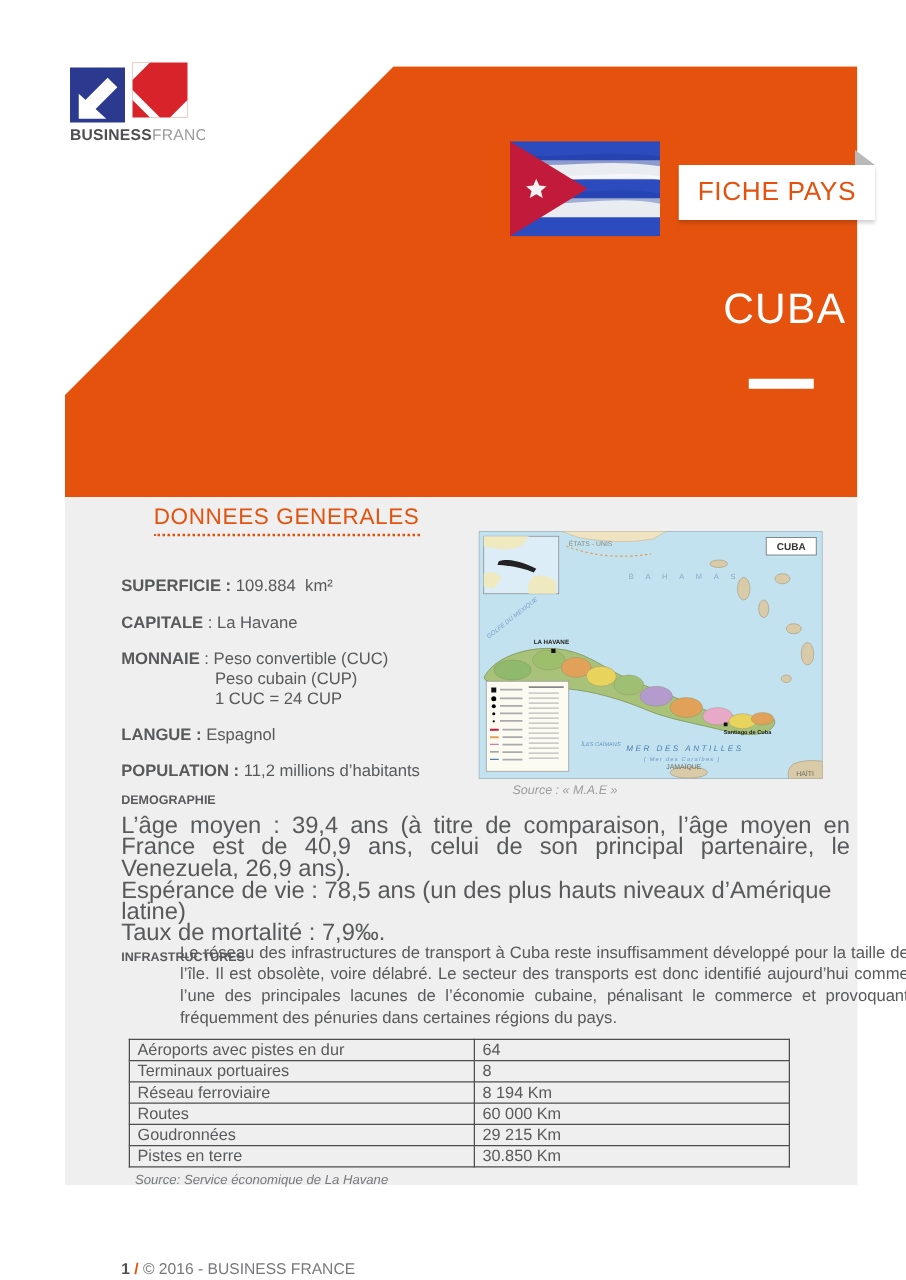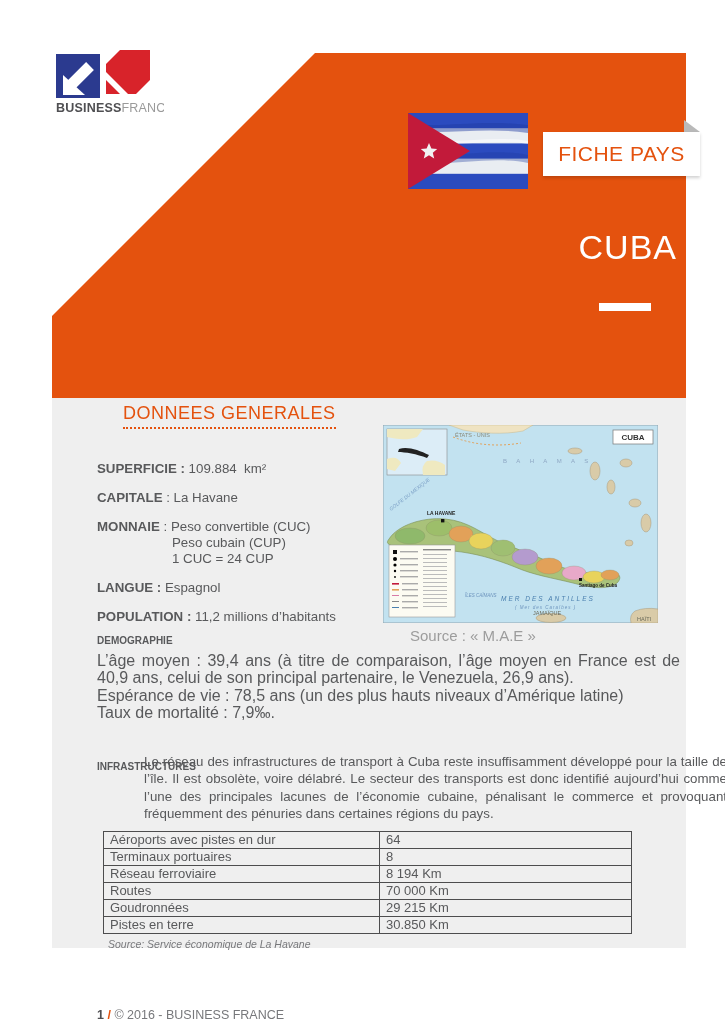--- a/index.html
+++ b/index.html
@@ -23,25 +23,25 @@
   
   .content-bg{position:absolute;left:52px;top:398px;width:634px;height:550px;background:#EFEFEF;}
   .sec-title{position:absolute;left:97px;top:403px;font-size:18px;letter-spacing:0.5px;color:#E4520E;
         border-bottom:2px dotted #E4520E;padding-bottom:3px;margin-left:26px;}
   .facts{position:absolute;left:97px;top:461px;width:290px;font-size:13.3px;line-height:16px;}
   .fact{margin-bottom:13px;}
   .fact .fl{font-weight:bold;}
   .fact .fv,.fact .fx{white-space:pre-wrap;}
   .fact .fx{display:block;padding-left:75px;}
   .map{position:absolute;left:383px;top:425px;width:275px;height:198px;}
-  .map-caption{position:absolute;left:410px;top:627px;font-size:15px;color:#9C9C9C;}
+  .map-caption{position:absolute;left:410px;top:627px;font-size:10px;font-style:italic;color:#9C9C9C;}
 
   .h3{position:absolute;font-weight:bold;font-size:10px;color:#58595B;}
   .demo-title{left:97px;top:635px;}
-  .demo-text{position:absolute;left:97px;top:652px;width:583px;font-size:16px;line-height:17.3px;}
+  .demo-text{position:absolute;left:97px;top:652px;width:583px;font-size:19px;line-height:17.3px;}
   .demo-text .just{text-align:justify;}
   .infra-title{left:97px;top:761px;}
   .infra-text{position:absolute;left:97px;top:753px;width:583px;font-size:13.3px;line-height:17.3px;
         text-align:justify;margin-left:47px;}
 
   table.infra{position:absolute;left:103px;top:831px;width:529px;border-collapse:collapse;
         font-size:13px;color:#58595B;}
   table.infra td{border:1px solid #4d4d4e;height:16px;padding:0 6px;line-height:16px;margin-top:12px;}
   table.infra td.c1{width:263px;}
   .src-note{position:absolute;left:108px;top:938px;font-size:10.5px;font-style:italic;color:#77787B;}
@@ -225,21 +225,21 @@
       <tr>
           <td class="c1">Terminaux portuaires</td>
           <td>8</td>
         </tr>
       <tr>
           <td class="c1">Réseau ferroviaire</td>
           <td>8 194 Km</td>
         </tr>
       <tr>
           <td class="c1">Routes</td>
-          <td>70 000 Km</td>
+          <td>60 000 Km</td>
         </tr>
       <tr>
           <td class="c1">Goudronnées</td>
           <td>29 215 Km</td>
         </tr>
       <tr>
           <td class="c1">Pistes en terre</td>
           <td>30.850 Km</td>
         </tr>
     </tbody>

